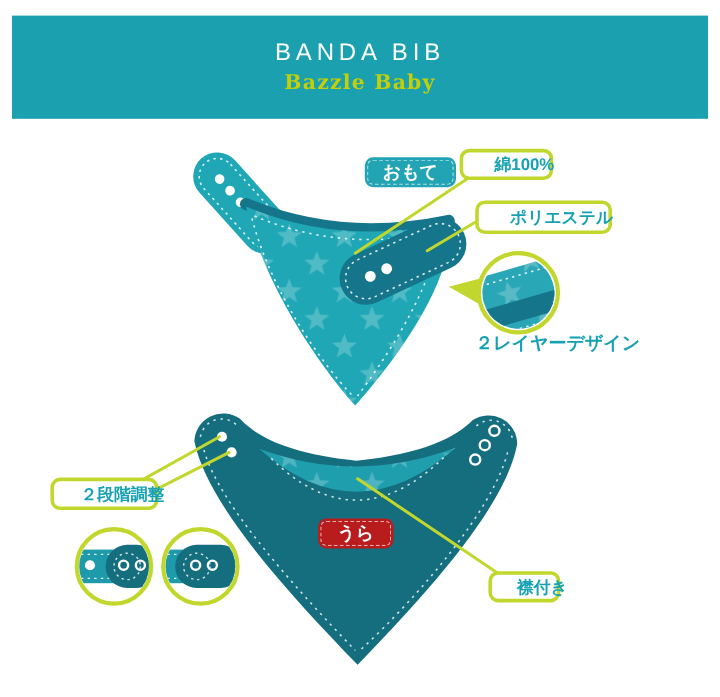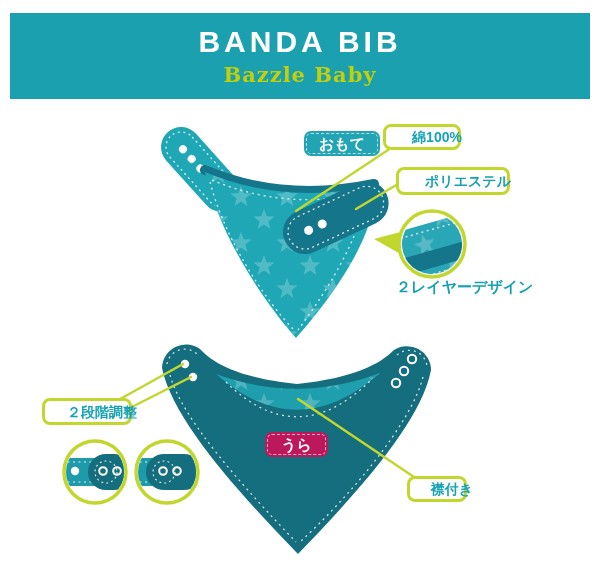--- a/index.html
+++ b/index.html
@@ -5,39 +5,39 @@
   html,body{margin:0;padding:0;background:#fff;}
   .page{
     position:relative;width:600px;height:581px;background:#ffffff;overflow:hidden;
     font-family:"Liberation Sans","DejaVu Sans",sans-serif;
   }
   .banner{
     position:absolute;left:10px;top:13px;width:580px;height:86px;
     background:#1aa0ae;display:flex;flex-direction:column;align-items:center;justify-content:center;
   }
   .banner-title{
-    color:#ffffff;font-size:30px;letter-spacing:4px;font-weight:700;line-height:1.1;
+    color:#ffffff;font-size:20px;letter-spacing:4px;font-weight:400;line-height:1.1;
   }
   .banner-subtitle{
-    color:#c3cf08;font-size:21px;font-weight:bold;letter-spacing:1px;margin-top:4px;
+    color:#c3cf08;font-size:17px;font-weight:bold;letter-spacing:1px;margin-top:4px;
     font-family:"DejaVu Serif","Liberation Serif",serif;
   }
   svg.art{position:absolute;left:0;top:0;}
   .callout{
     position:absolute;box-sizing:border-box;background:#ffffff;border:3px solid #c2d72e;
     border-radius:8px;display:flex;align-items:center;justify-content:center;
     color:#17a2b3;font-weight:bold;font-size:14px;white-space:nowrap;line-height:1;padding-left:30px;
   }
   .side-tag{
     position:absolute;box-sizing:border-box;border-radius:7px;display:flex;align-items:center;justify-content:center;
     color:#ffffff;font-weight:bold;font-size:15px;white-space:nowrap;line-height:1;
     outline:1px dashed rgba(255,255,255,.65);outline-offset:-3px;
   }
   .tag-front{left:268px;top:131px;width:76px;height:25px;background:#22a4b4;margin-left:36px;}
-  .tag-back{left:265px;top:432px;width:63px;height:25px;background:#be185d;}
+  .tag-back{left:265px;top:432px;width:63px;height:25px;background:#b91c1c;}
   .caption{
     position:absolute;color:#14a1b1;font-weight:bold;font-size:15px;line-height:21px;white-space:nowrap;
   }
   .caption-layers{left:396px;top:276px;text-align:left;}
   .caption-collar{left:338px;top:509px;width:220px;text-align:center;line-height:20px;}
 </style>
 </head>
 <body>
 
 <div class="page">

